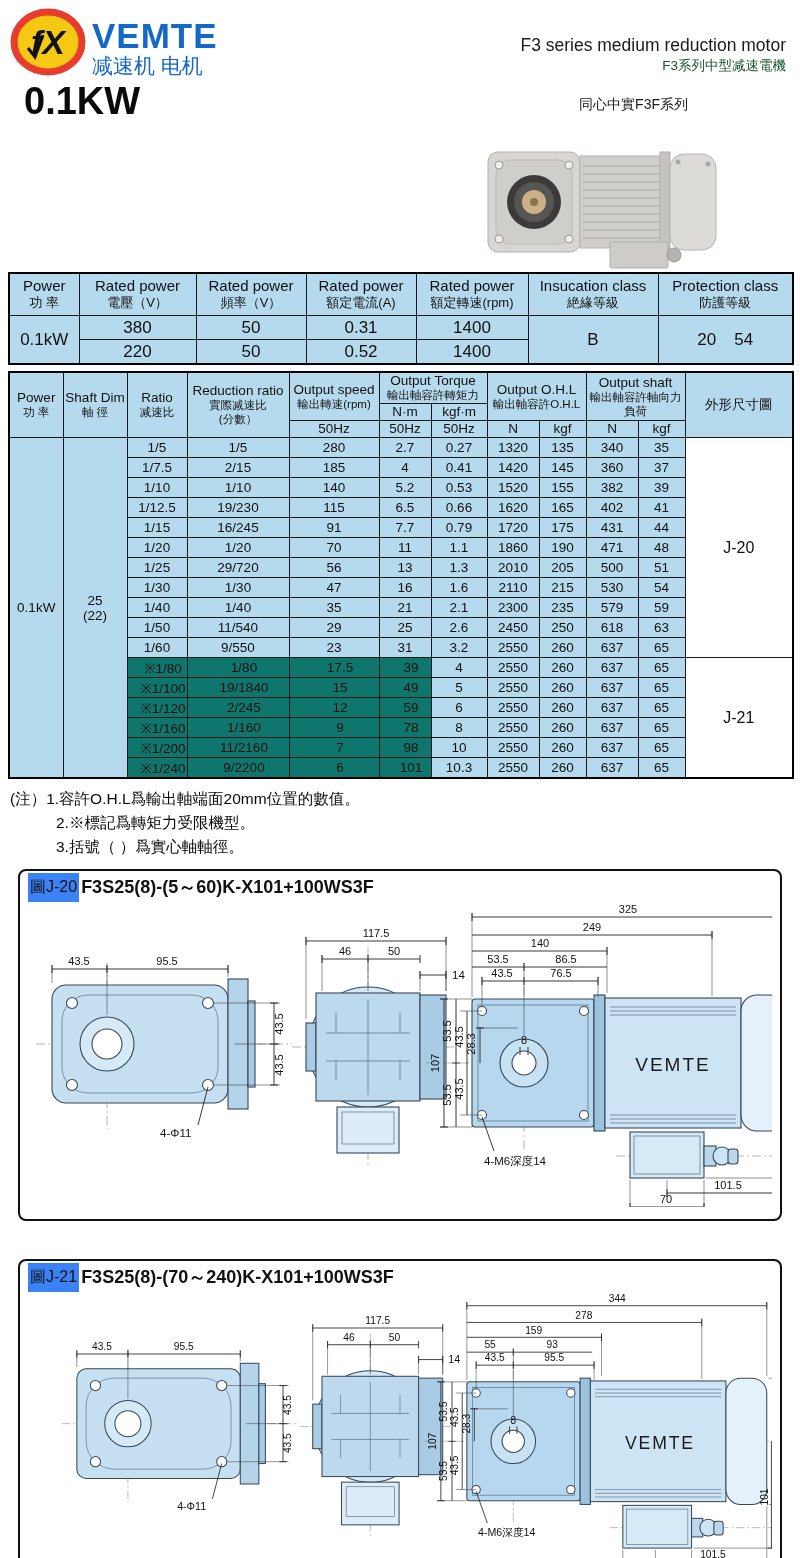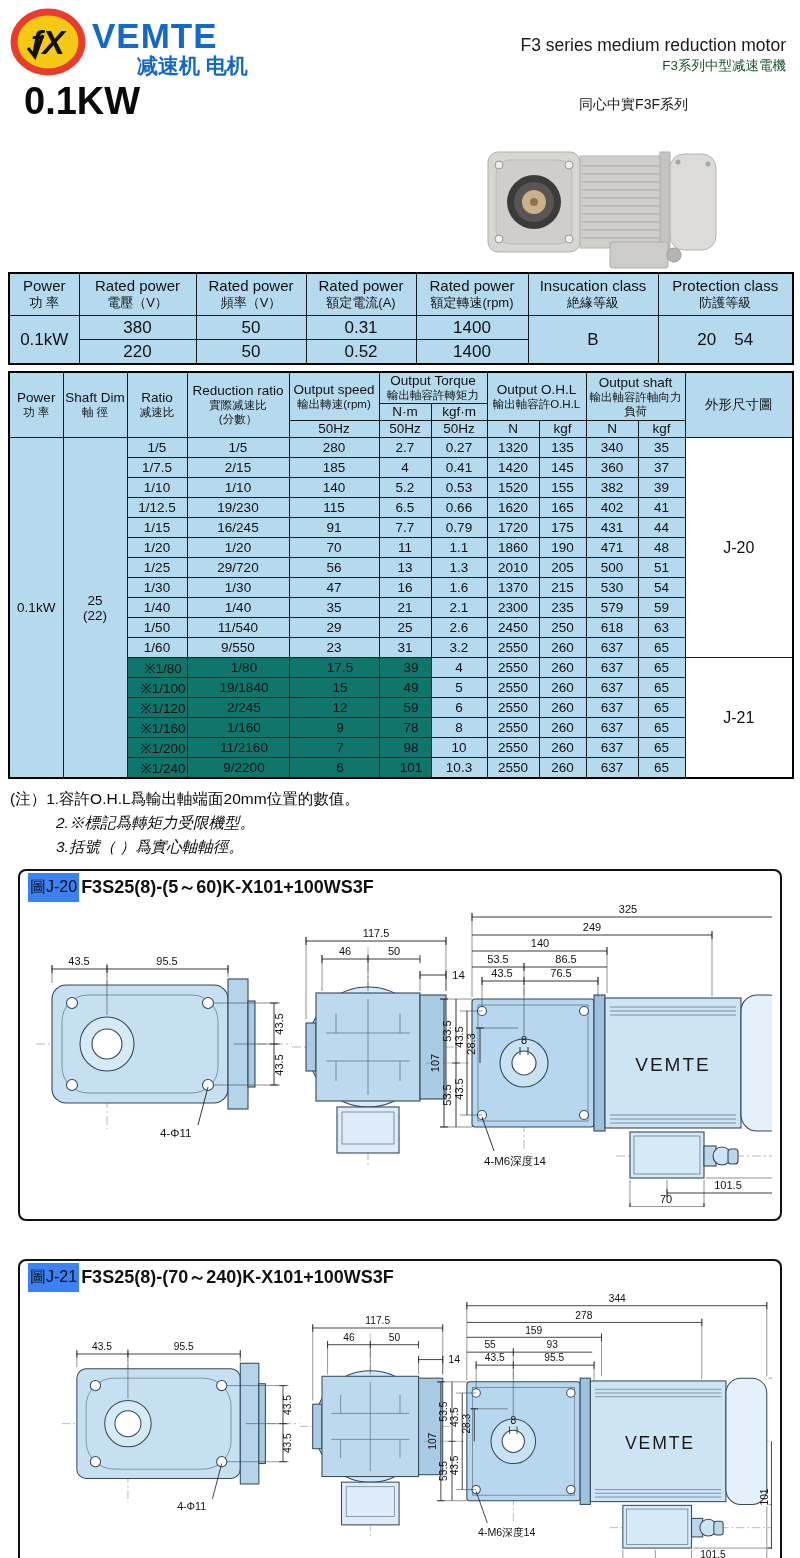--- a/index.html
+++ b/index.html
@@ -3,21 +3,21 @@
 <meta charset="utf-8">
 <style>
   html,body{margin:0;padding:0;background:#fff;}
   .page{width:800px;height:1558px;position:relative;overflow:hidden;
         font-family:"Liberation Sans",sans-serif;color:#111;background:#fff;}
   
   .header{position:relative;height:272px;}
   .logo{position:absolute;left:10px;top:8px;display:flex;align-items:flex-end;}
   .brand{margin-left:6px;line-height:1;}
   .brand-name{font-size:35px;font-weight:bold;color:#1468c8;letter-spacing:1px;}
-  .brand-sub{font-size:21px;font-weight:bold;color:#1468c8;margin-top:2px;margin-left:45px;}
+  .brand-sub{font-size:21px;font-weight:normal;color:#1468c8;margin-top:2px;}
   .titles{position:absolute;right:14px;top:34px;text-align:right;line-height:1.3;}
   .t-en{font-size:17.5px;color:#1a1a1a;}
   .t-zh{font-size:13.5px;color:#14532d;}
   .series{position:absolute;right:112px;top:96px;font-size:14px;color:#1a1a1a;}
   .kw{position:absolute;left:24px;top:80px;font-size:38px;font-weight:bold;color:#0a0a0a;}
   .photo{position:absolute;left:482px;top:134px;}
   
   .twrap{margin:0 8px;}
   table{border-collapse:collapse;table-layout:fixed;width:784px;}
   .t1,.t2{border:2px solid #000;}
@@ -26,21 +26,21 @@
   .t1 td{font-size:17px;height:23px;}
   .t1 .zh{font-size:13px;}
   .t2 th{font-size:13.5px;font-weight:normal;line-height:1.2;}
   .t2 td{font-size:13.5px;height:19px;}
   .t2 .zh{font-size:11.5px;}
   .wc{background:#0f766e;padding-left:12px;}
   .figcol{background:#fff !important;font-size:16px !important;}
   .prot{display:flex;justify-content:center;gap:18px;}
   
   .notes{margin:8px 8px 0 10px;font-size:15.5px;line-height:1.55;color:#0a0a0a;}
-  .notes .ind{padding-left:46px;font-style:italic;}
+  .notes .ind{padding-left:46px;}
   
   .dbox{margin:8px 18px 0 18px;border:2px solid #111;border-radius:8px;position:relative;
         padding:4px 8px 0 8px;background:#fff;}
   .dbox1{height:344px;margin-top:10px;}
   .dbox2{height:318px;margin-top:38px;}
   .dtitle{display:flex;align-items:center;height:24px;}
   .dtag{background:#3b82f6;font-size:16px;padding:4px 2px;white-space:nowrap;}
   .dmodel{font-size:18px;font-weight:bold;margin-left:2px;white-space:nowrap;}
   
   .dim{font-family:"Liberation Sans",sans-serif;font-size:11px;fill:#111;text-anchor:middle;}
@@ -318,21 +318,21 @@
             <td>205</td>
             <td>500</td>
             <td>51</td>
           </tr>
         <tr>
             <td>1/30</td>
             <td>1/30</td>
             <td>47</td>
             <td>16</td>
             <td>1.6</td>
-            <td>1370</td>
+            <td>2110</td>
             <td>215</td>
             <td>530</td>
             <td>54</td>
           </tr>
         <tr>
             <td>1/40</td>
             <td>1/40</td>
             <td>35</td>
             <td>21</td>
             <td>2.1</td>

